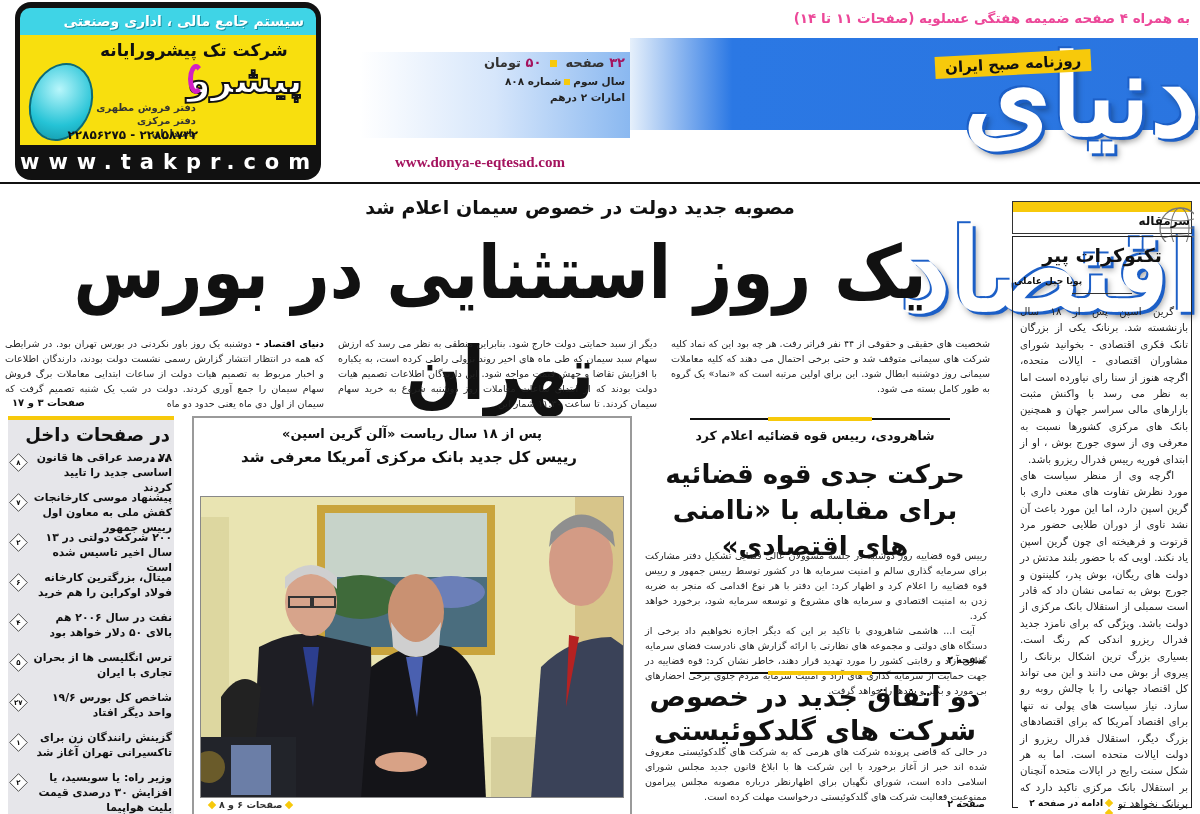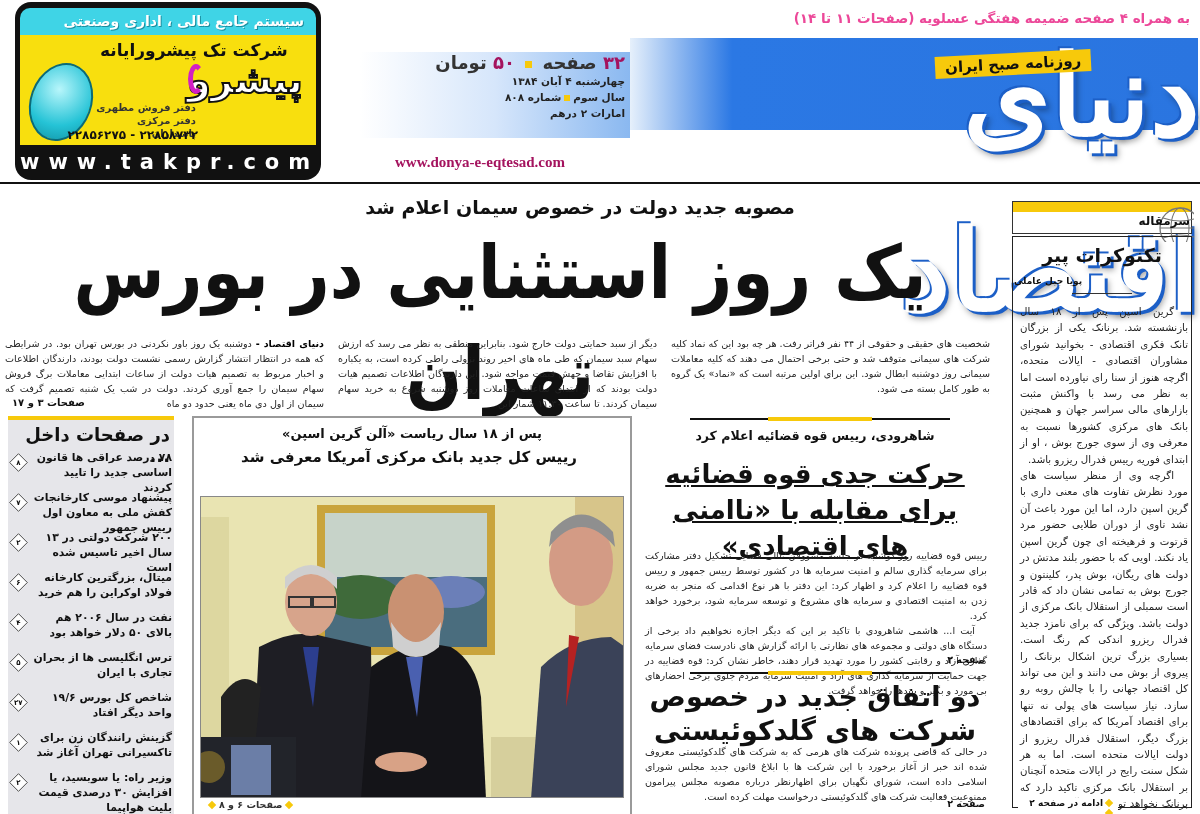--- a/index.html
+++ b/index.html
@@ -6,21 +6,21 @@
   body { width: 1200px; height: 814px; background: #fff; font-family: "DejaVu Sans", sans-serif; color: #111; overflow: hidden; position: relative; }
   .rtl { direction: rtl; }
   .abs { position: absolute; }
   .logo-band { left: 630px; top: 38px; width: 568px; height: 92px; background: linear-gradient(90deg, #e6f0fb 0%, #2b78e4 18%, #2a75e0 100%); }
   .logo-text { left: 640px; top: 8px; width: 560px; height: 175px; font-family: "DejaVu Serif", serif; font-weight: bold; font-size: 112px; color: #ffffff; text-align: right; line-height: 175px; letter-spacing: -4px;
     text-shadow: 3px 3px 0 #1c5fc7, -2px -2px 0 #1c5fc7, 4px 5px 6px rgba(0,0,0,.35); }
   .tagline-badge { left: 935px; top: 53px; padding: 2px 10px; background: #f7c90b; color: #111; font-weight: bold; font-size: 15px; transform: rotate(-3deg); }
   .supplement { left: 395px; top: 10px; width: 795px; font-weight: bold; font-size: 13.5px; color: #ec4899; text-align: right; }
   .info-band { left: 360px; top: 52px; width: 270px; height: 86px; background: linear-gradient(90deg, #ffffff 0%, #d6e6fb 50%, #8ab8f0 100%); }
   .info-block { left: 380px; top: 53px; width: 245px; text-align: right; }
-  .info-price { font-size: 18px; font-weight: bold; color: #333; line-height: 20px; }
+  .info-price { font-size: 13px; font-weight: bold; color: #333; line-height: 20px; }
   .info-price .num { color: #a4135e; }
   .info-price .sq { display: inline-block; width: 7px; height: 7px; background: #f7c90b; margin: 0 4px; vertical-align: middle; }
   .info-line { font-size: 10.5px; font-weight: bold; color: #222; line-height: 16px; }
   .info-line .sq { display: inline-block; width: 6px; height: 6px; background: #f7c90b; margin: 0 3px; vertical-align: middle; }
   .website { left: 395px; top: 154px; font-family: "Liberation Serif", serif; font-weight: bold; font-size: 15px; color: #a4135e; direction: ltr; }
   .mast-rule { left: 0; top: 182px; width: 1200px; height: 2px; background: #111; }
 
   
   .ad { left: 15px; top: 2px; width: 306px; height: 178px; border-radius: 16px; background: #111; overflow: hidden; }
   .ad-top { left: 20px; top: 8px; width: 296px; height: 27px; background: #3fd4e6; border-radius: 10px 10px 0 0; color: #fff; font-weight: bold; font-size: 14px; text-align: right; padding-right: 12px; line-height: 27px; text-shadow: 1px 1px 0 #1b8ea0; }
@@ -56,21 +56,21 @@
   .photo-kicker { left: 195px; top: 426px; width: 434px; text-align: center; font-weight: bold; font-size: 13px; }
   .photo-headline { left: 195px; top: 448px; width: 428px; text-align: center; font-weight: bold; font-size: 15px; }
   .photo { left: 200px; top: 496px; width: 424px; height: 302px; overflow: hidden; background: #ece7b5; border: 1px solid #888; }
   .photo-ref { left: 205px; top: 799px; font-size: 9.5px; font-weight: bold; color: #333; direction: rtl; }
   .photo-ref .dot { display: inline-block; width: 6px; height: 6px; background: #f7c90b; transform: rotate(45deg); margin: 0 4px; }
 
   
   .rule-y { height: 2px; background: #111; }
   .rule-y::after { content: ""; position: absolute; left: 30%; top: -1px; width: 40%; height: 4px; background: #f7c90b; }
   .judi-kicker { left: 645px; top: 428px; width: 340px; text-align: center; font-weight: bold; font-size: 12.5px; }
-  .judi-headline { left: 645px; top: 456px; width: 340px; text-align: center; font-weight: bold; font-size: 26px; line-height: 36px; text-decoration: underline; }
+  .judi-headline { left: 645px; top: 456px; width: 340px; text-align: center; font-weight: bold; font-size: 26px; line-height: 36px; }
   .judi-body { left: 645px; top: 548px; width: 342px; font-size: 9.6px; line-height: 15px; text-align: justify; color: #222; }
   .judi-ref { left: 645px; top: 654px; width: 340px; text-align: right; font-size: 9.5px; font-weight: bold; direction: ltr; text-align: left; }
   .gold-headline { left: 645px; top: 680px; width: 340px; text-align: center; font-weight: bold; font-size: 27px; line-height: 34px; }
   .gold-body { left: 645px; top: 744px; width: 342px; font-size: 9.6px; line-height: 15px; text-align: justify; color: #222; }
   .gold-ref { left: 645px; top: 798px; font-size: 9.5px; font-weight: bold; }
 
   
   .ed-label-box { left: 1012px; top: 201px; width: 180px; height: 33px; border: 1px solid #333; background: #fff; }
   .ed-label-bar { left: 1013px; top: 202px; width: 178px; height: 10px; background: #f7c90b; }
   .ed-label { left: 1015px; top: 214px; width: 120px; text-align: left; font-weight: bold; font-size: 12px; direction: rtl; }
@@ -94,21 +94,20 @@
 
 <div class="abs info-band"></div>
 <div class="abs info-block rtl">
   <div class="info-price">
     <span class="num">۳۲</span>
     <span>صفحه</span>
     <span class="sq"></span>
     <span class="num">۵۰</span>
     <span>تومان</span>
   </div>
-  <div class="info-line">چهارشنبه ۴ آبان ۱۳۸۴</div>
   <div class="info-line">
     <span>سال سوم</span><span class="sq"></span><span>شماره ۸۰۸</span>
   </div>
   <div class="info-line">امارات ۲ درهم</div>
 </div>
 <div class="abs website">www.donya-e-eqtesad.com</div>
 
 <div class="abs ad"></div>
 <div class="abs ad-top rtl">سیستم جامع مالی ، اداری وصنعتی</div>
 <div class="abs ad-mid"></div>

